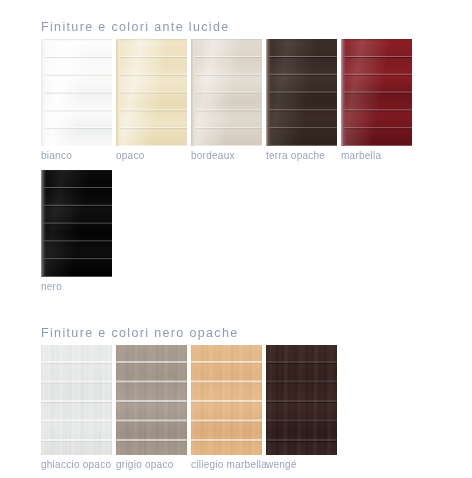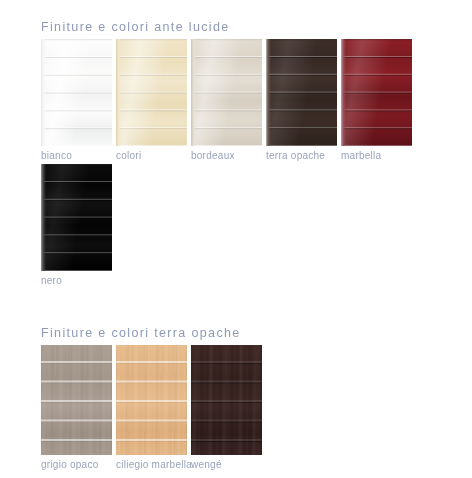--- a/index.html
+++ b/index.html
@@ -272,21 +272,21 @@
       <div class="swatch-label">bianco</div>
     </div>
 
     <div class="swatch">
       <div class="swatch-tile gloss t-crema">
         <div class="paint"></div>
         <div class="sheen"></div>
         <div class="grooves"></div>
         <div class="edge"></div>
       </div>
-      <div class="swatch-label">colori</div>
+      <div class="swatch-label">opaco</div>
     </div>
 
     <div class="swatch">
       <div class="swatch-tile gloss t-tortora">
         <div class="paint"></div>
         <div class="sheen"></div>
         <div class="grooves"></div>
         <div class="edge"></div>
       </div>
       <div class="swatch-label">bordeaux</div>
@@ -307,64 +307,73 @@
         <div class="paint"></div>
         <div class="sheen"></div>
         <div class="grooves"></div>
         <div class="edge"></div>
       </div>
       <div class="swatch-label">marbella</div>
     </div>
 
   </div>
 
-  <div class="swatch-row" style="top:164px;">
+  <div class="swatch-row" style="top:170px;">
     <div class="swatch">
       <div class="swatch-tile gloss t-nero">
         <div class="paint"></div>
         <div class="sheen"></div>
         <div class="grooves"></div>
         <div class="edge"></div>
       </div>
       <div class="swatch-label">nero</div>
     </div>
   </div>
 
   <div class="section" style="top:326px;">
-    <div class="section-title">Finiture e colori terra opache</div>
+    <div class="section-title">Finiture e colori nero opache</div>
   </div>
 
   <div class="swatch-row" style="top:345px;">
 
-
-    <div class="swatch">
-      <div class="swatch-tile matte t-grigio" style="height:110px;">
+    <div class="swatch">
+      <div class="swatch-tile matte t-ghiaccio" style="height:110px;">
         <div class="paint"></div>
         <div class="grain"></div>
         <div class="grain2"></div>
         <div class="grooves"></div>
       </div>
-      <div class="swatch-label">grigio opaco</div>
-    </div>
-
-    <div class="swatch">
-      <div class="swatch-tile matte t-ciliegio" style="height:110px;">
+      <div class="swatch-label">ghiaccio opaco</div>
+    </div>
+
+    <div class="swatch">
+      <div class="swatch-tile matte t-grigio" style="height:110px;">
         <div class="paint"></div>
         <div class="grain"></div>
         <div class="grain2"></div>
         <div class="grooves"></div>
       </div>
-      <div class="swatch-label">ciliegio marbella</div>
-    </div>
-
-    <div class="swatch">
-      <div class="swatch-tile matte t-wenge" style="height:110px;">
+      <div class="swatch-label">grigio opaco</div>
+    </div>
+
+    <div class="swatch">
+      <div class="swatch-tile matte t-ciliegio" style="height:110px;">
         <div class="paint"></div>
         <div class="grain"></div>
         <div class="grain2"></div>
         <div class="grooves"></div>
       </div>
+      <div class="swatch-label">ciliegio marbella</div>
+    </div>
+
+    <div class="swatch">
+      <div class="swatch-tile matte t-wenge" style="height:110px;">
+        <div class="paint"></div>
+        <div class="grain"></div>
+        <div class="grain2"></div>
+        <div class="grooves"></div>
+      </div>
       <div class="swatch-label">wengé</div>
     </div>
 
   </div>
 
 </div>
 
 </body></html>

